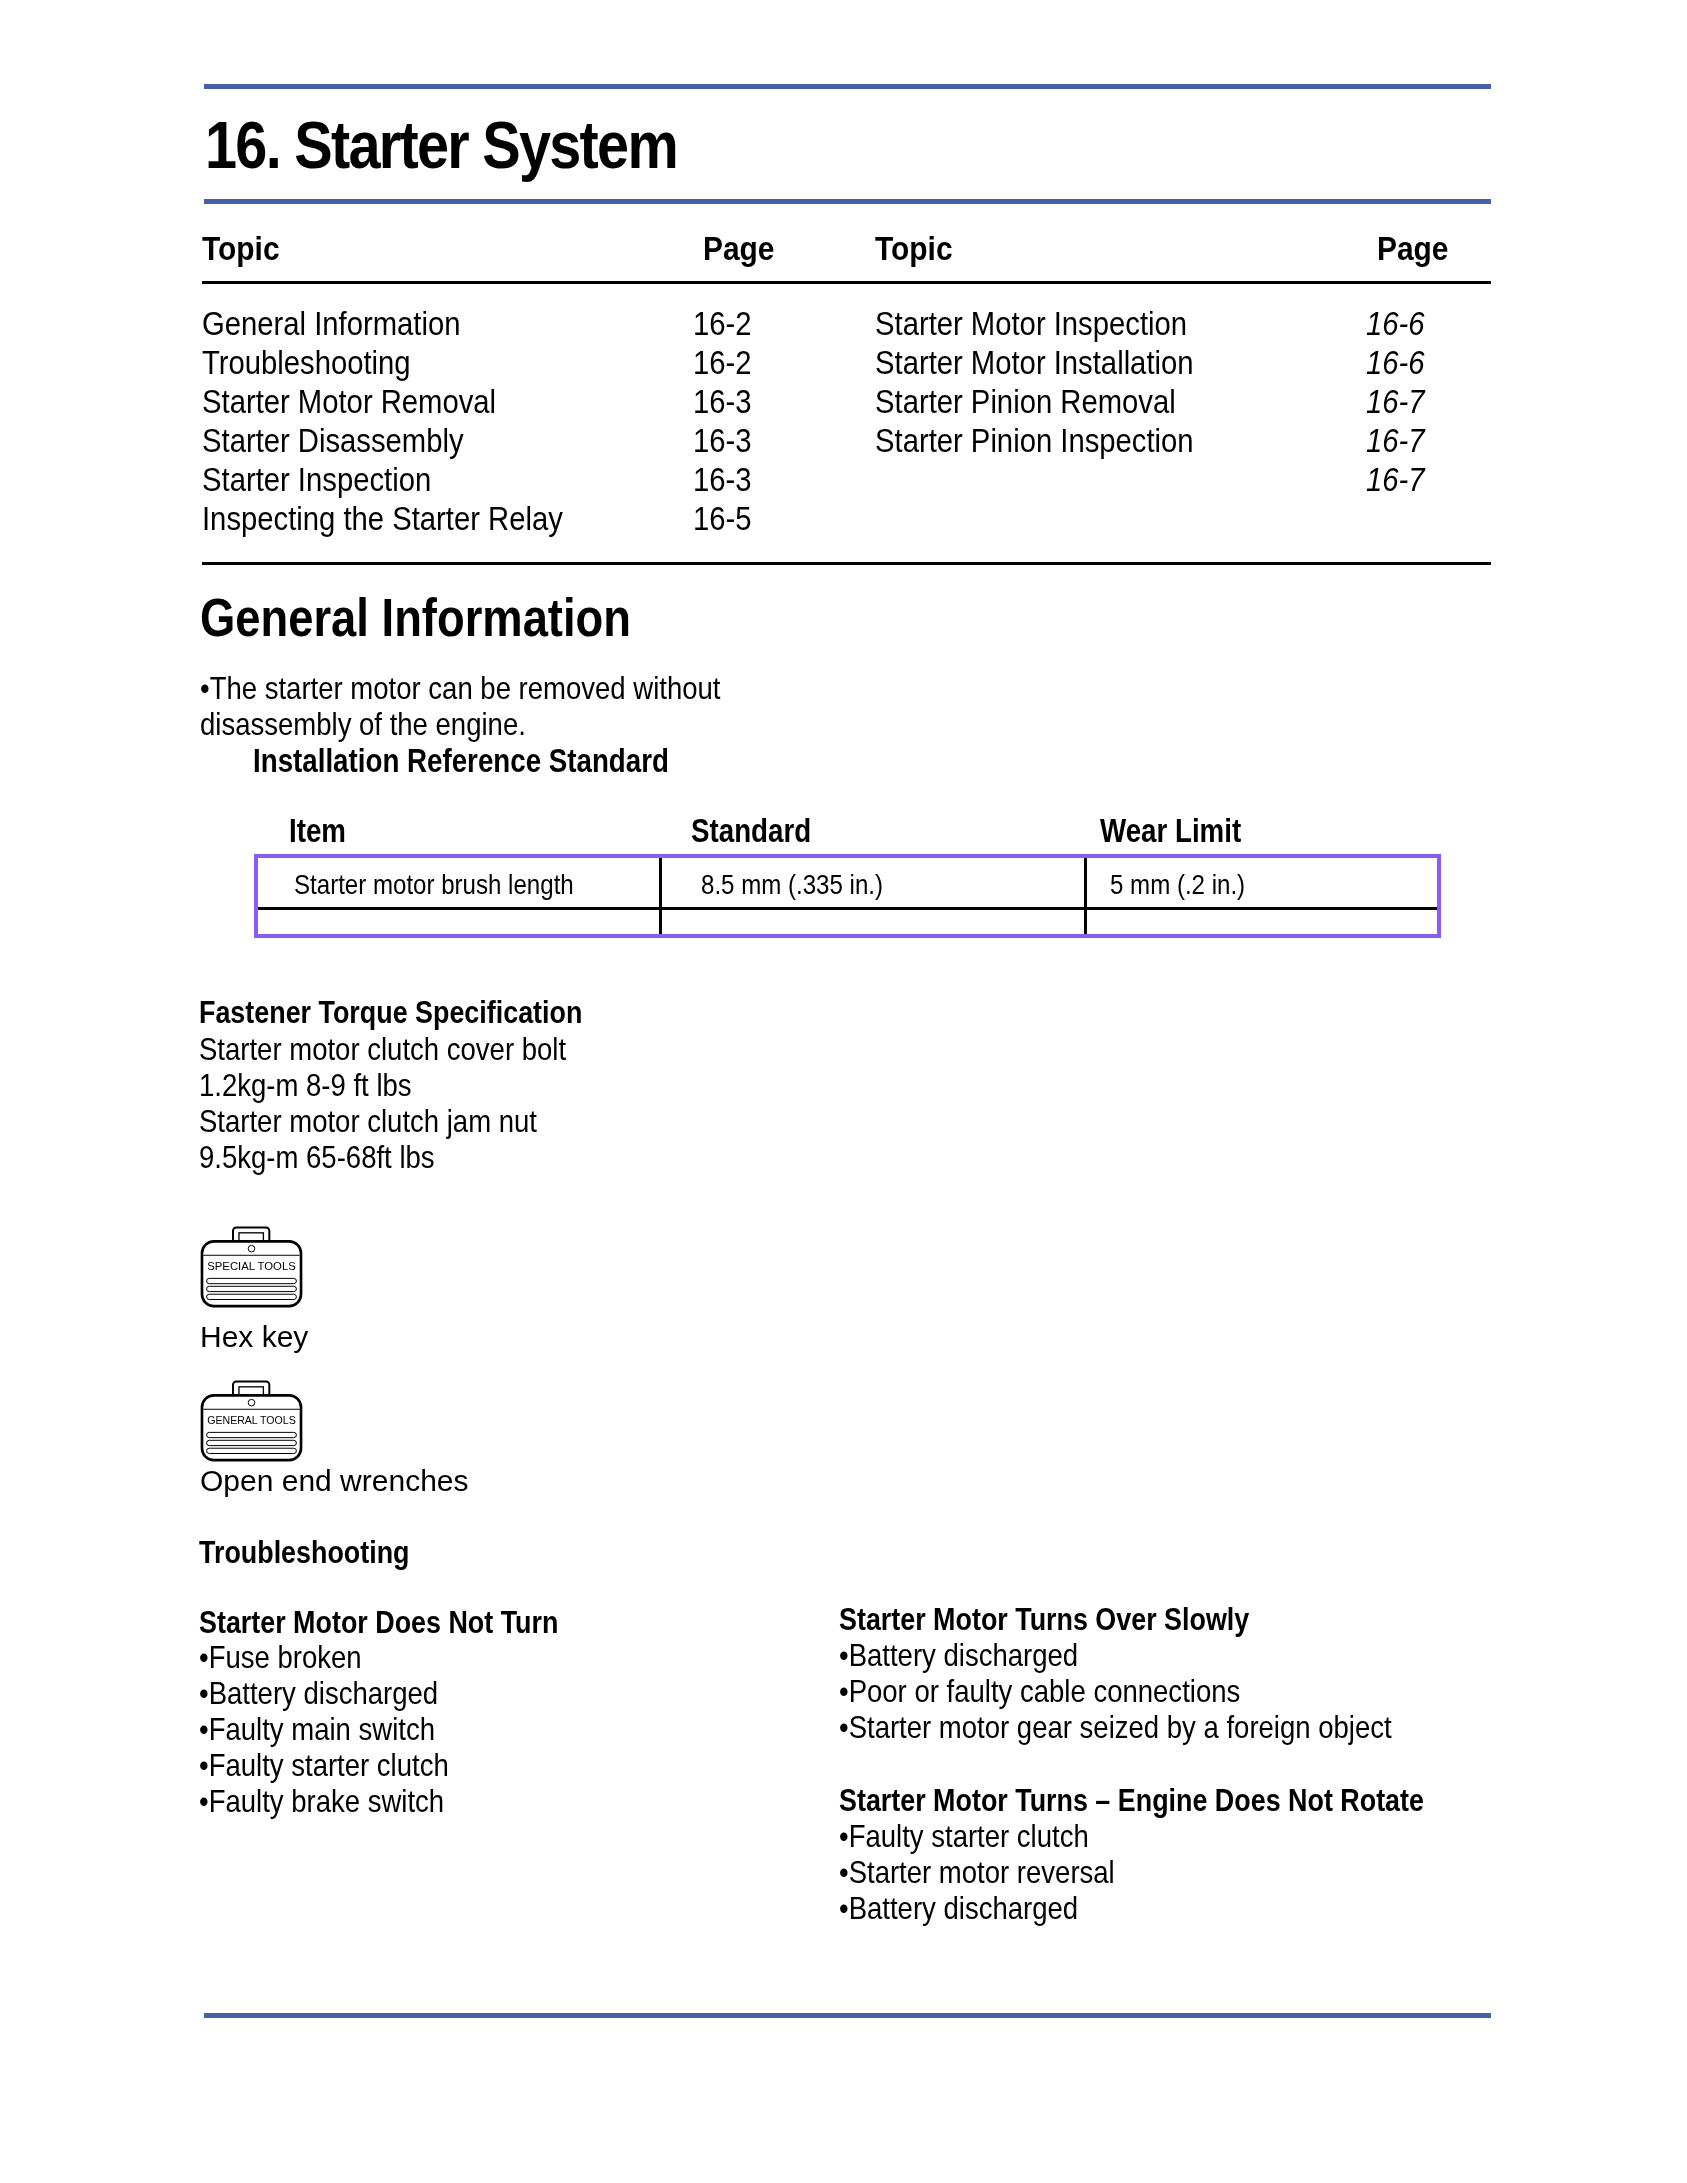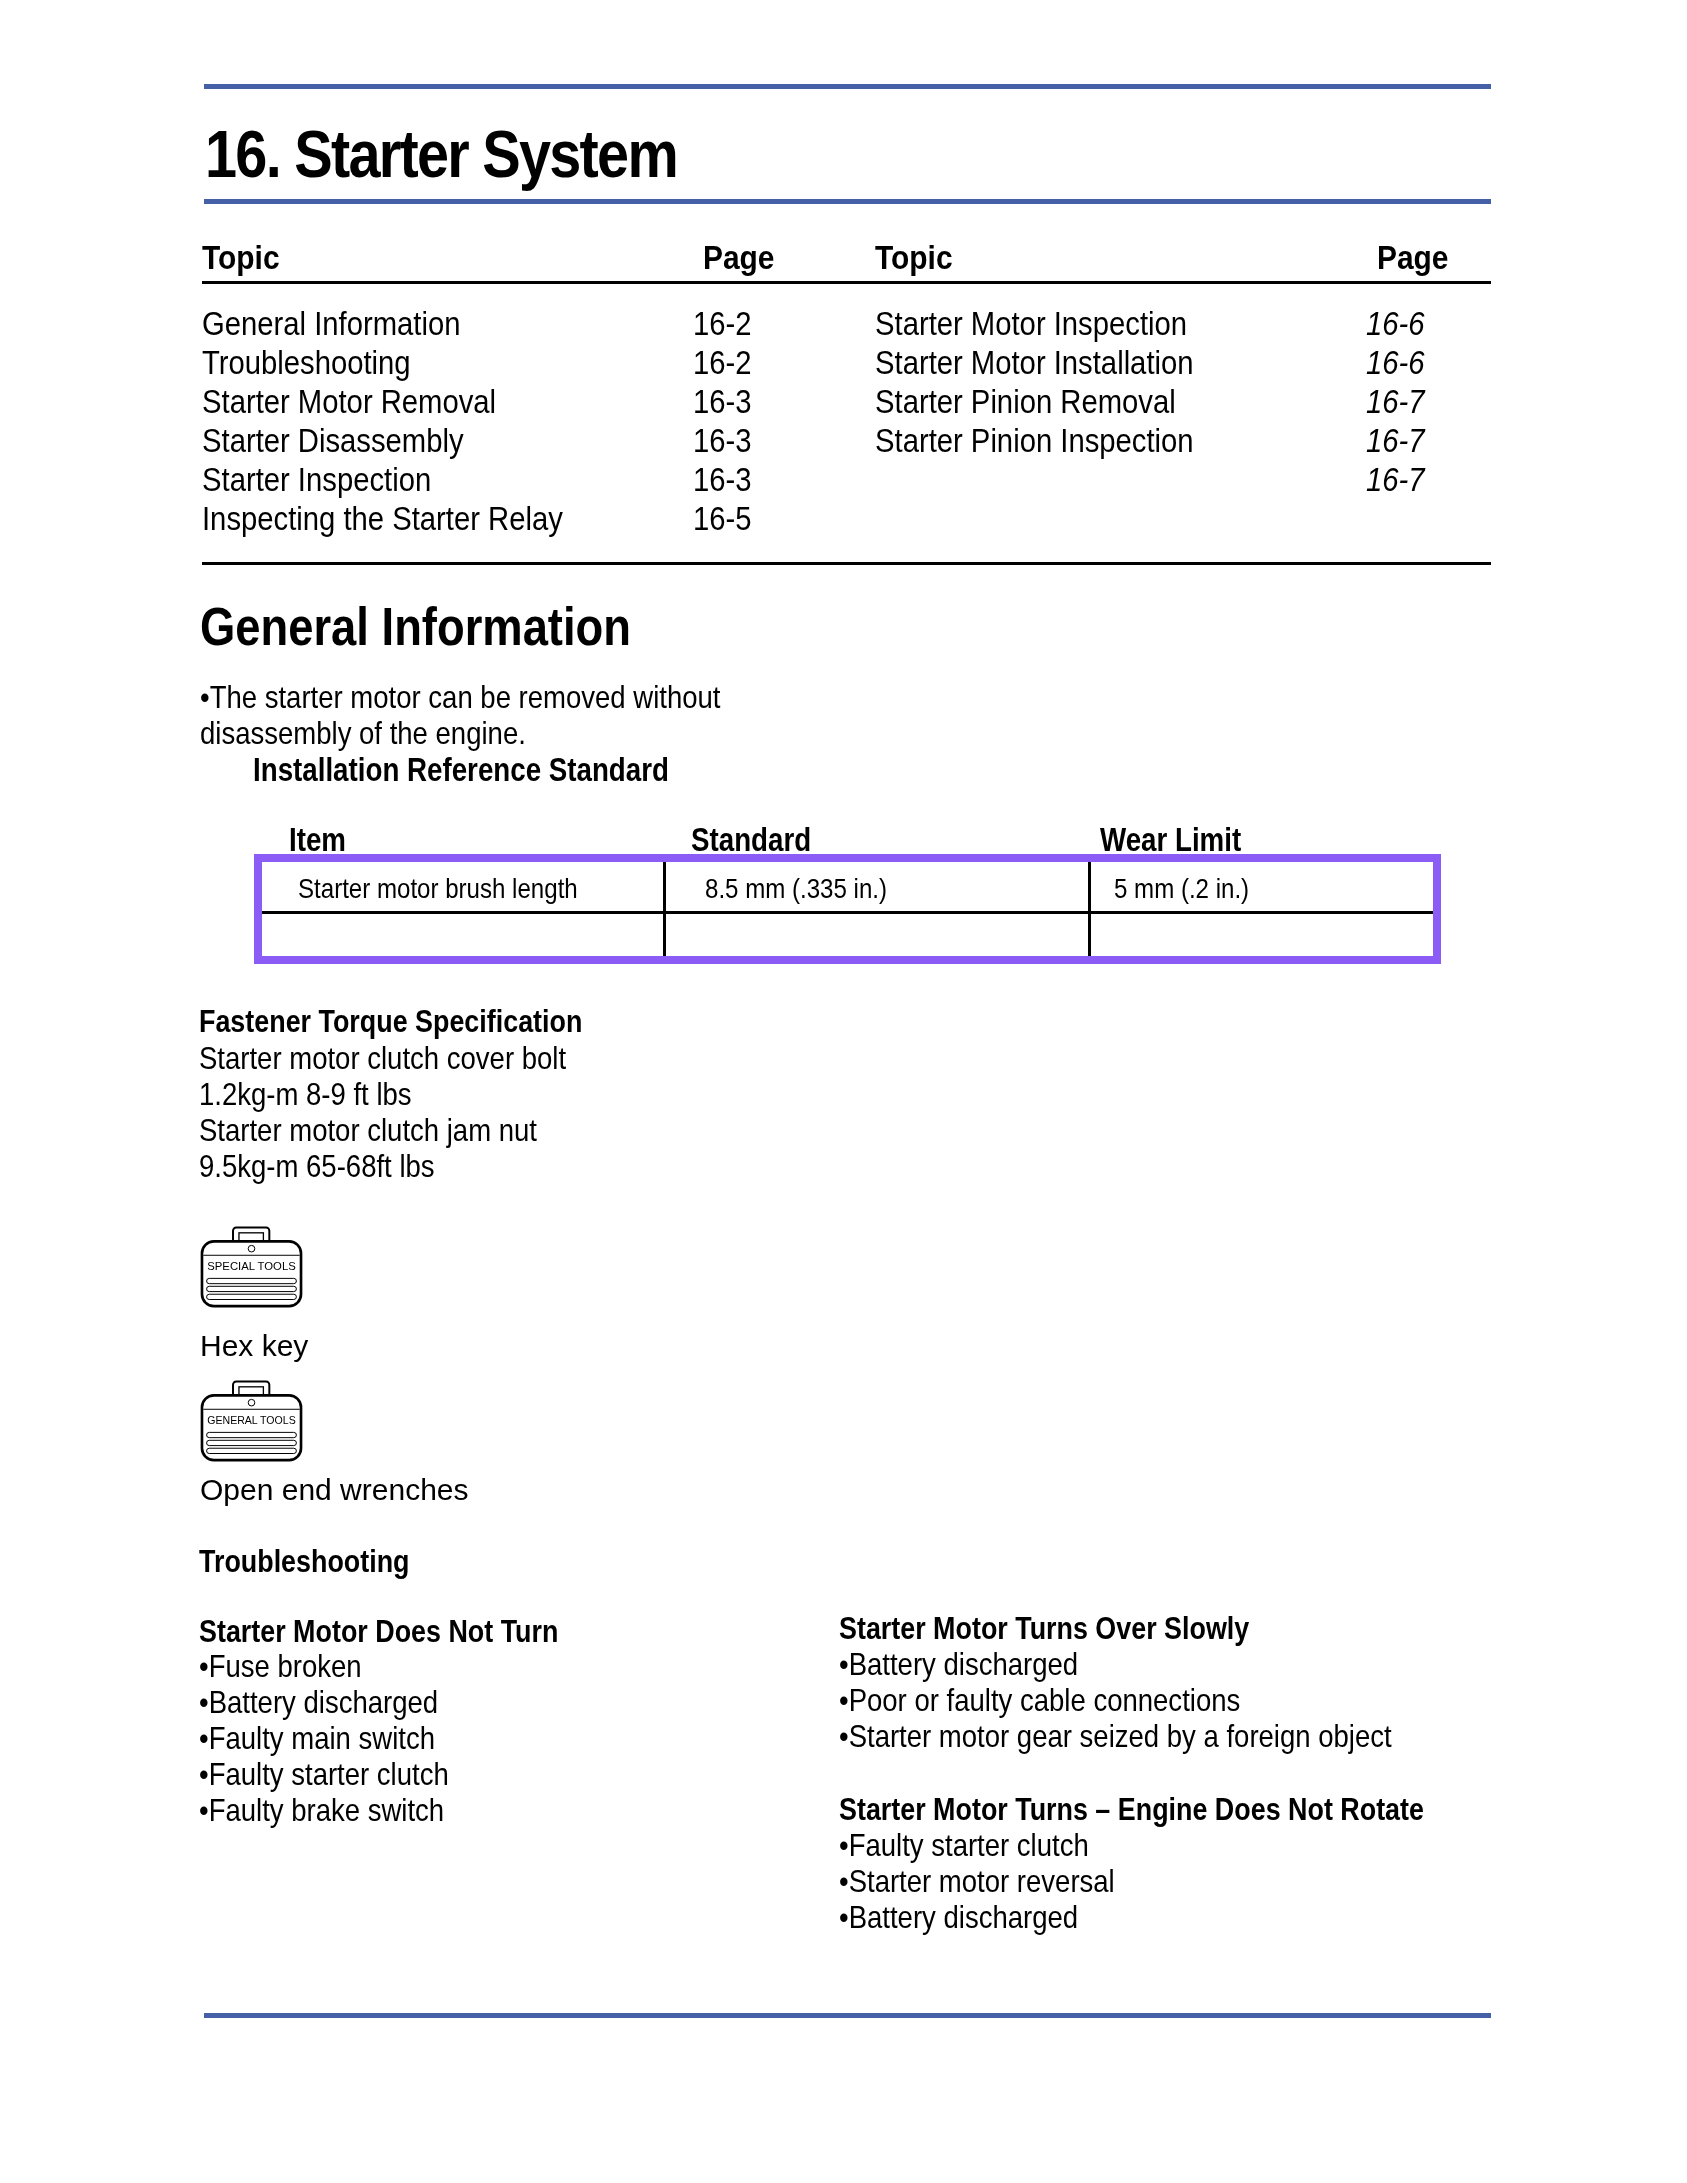--- a/index.html
+++ b/index.html
@@ -1,20 +1,20 @@
 <!DOCTYPE html>
 <html style="font-size:10.6px"><head>
 <meta charset="utf-8">
 <style>
   html, body { margin: 0; padding: 0; background: #ffffff; }
   body {
     width: 1687px; height: 2183px; position: relative; overflow: hidden;
     font-family: "Liberation Sans", "DejaVu Sans", sans-serif; color: #000;
   }
-  .abs { position: absolute; margin-top: 9px; }
+  .abs { position: absolute; }
   .rule-blue { position: absolute; left: 204px; width: 1287px; height: 4.6px; background: #4560a6; }
   .rule-black { position: absolute; left: 202px; width: 1289px; height: 3.3px; background: #000; }
   .narrow { display: inline-block; transform-origin: 0 0; white-space: nowrap; }
 
   #chapter-title { left: 205px; top: 106px; font-size: 67px; font-weight: bold; letter-spacing: -2px; }
   #chapter-title .narrow { transform: scaleX(0.86); }
 
   .toc-head { top: 229px; font-size: 34px; font-weight: bold; }
   .toc-head .narrow { transform: scaleX(0.88); }
   .toc-col { position: absolute; top: 304px; font-size: 34px; line-height: 39px; }
@@ -26,22 +26,22 @@
 
   .body-text { font-size: 32px; line-height: 36px; }
   .body-text .narrow { transform: scaleX(0.86); }
   .bold-sub { font-size: 32px; font-weight: bold; }
   .bold-sub .narrow { transform: scaleX(0.84); }
 
   
   .spec-h { top: 812px; font-size: 33px; font-weight: bold; }
   .spec-h .narrow { transform: scaleX(0.84); }
   #spec-table {
-    position: absolute; left: 254px; top: 854px; width: 1187px; height: 110px;
-    border: 8px solid #8b5cf6; box-sizing: border-box;
+    position: absolute; left: 254px; top: 854px; width: 1187px; height: 84px;
+    border: 4px solid #8b5cf6; box-sizing: border-box;
   }
   #spec-table .hline { position: absolute; left: 0; right: 0; top: 49px; height: 3.3px; background: #000; }
   #spec-table .vline { position: absolute; top: 0; bottom: 0; width: 2.6px; background: #000; }
   #spec-table .cell { position: absolute; top: 10.6px; font-size: 28px; white-space: nowrap; }
   #spec-table .cell .narrow { transform: scaleX(0.86); }
 
   
   .toolbox { position: absolute; width: 82px; height: 85px; }
   .toolbox svg { width: 103px; height: 85px; display: block; }
 

